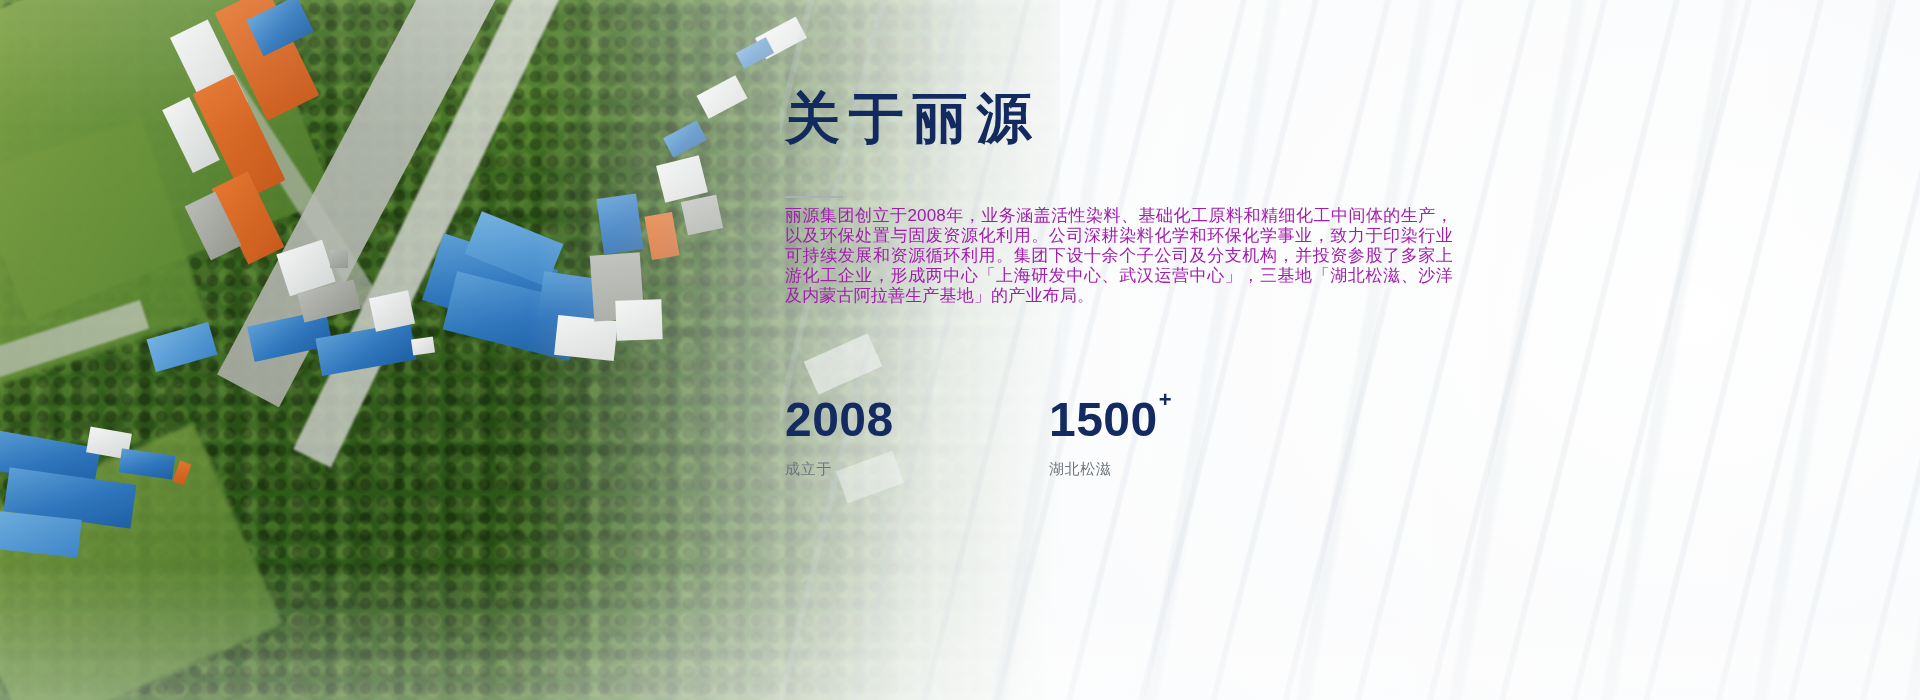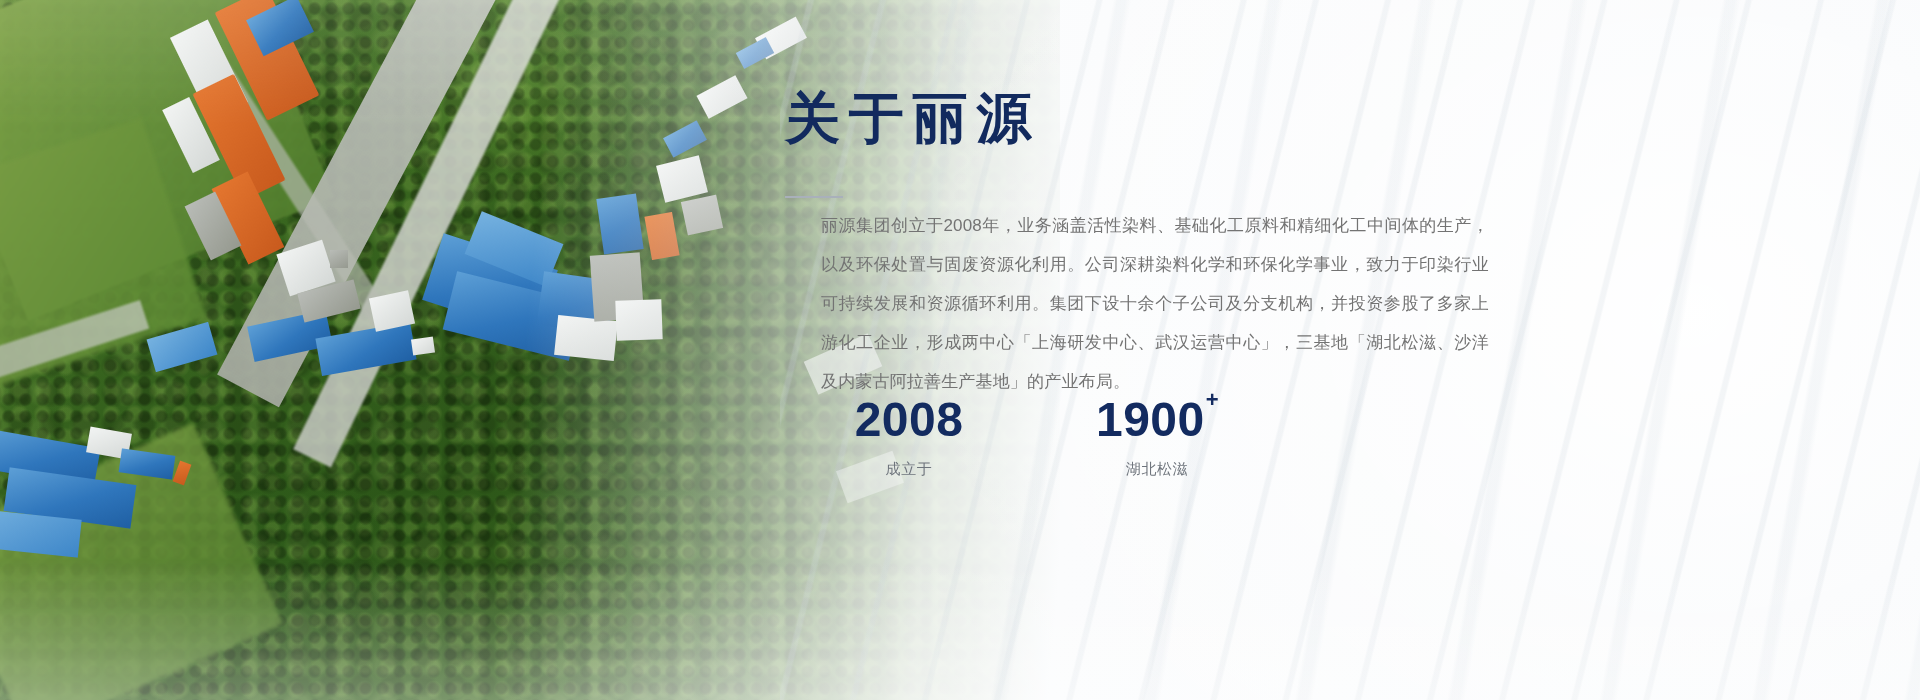--- a/index.html
+++ b/index.html
@@ -148,26 +148,26 @@
     font-size:55px; line-height:1.1; font-weight:700;
     color:#122a5e; letter-spacing:.16em;
     white-space:nowrap;
   }
   #divider {
     position:absolute; left:0; top:196px;
     width:58px; height:2px; background:#a9b0bb;
   }
   #about-paragraph {
     position:absolute; left:0; top:206px; width:668px;
-    font-size:17px; line-height:39px; color:#737373;
-    letter-spacing:.01em; text-align:justify;margin-left:36px;
+    font-size:17px; line-height:20px; color:#a21caf;
+    letter-spacing:.01em; text-align:justify;
   }
   #stats {
     position:absolute; left:0; top:396px;
-    display:flex; gap:0;text-align:center;
+    display:flex; gap:16px;
   }
   .stat { width:248px; }
   .stat-value {
     font-size:48px; font-weight:700; color:#132b60;
     line-height:1; letter-spacing:.01em; white-space:nowrap;
   }
   .stat-sup {
     font-size:22px; font-weight:700; vertical-align:super;
     position:relative; top:-12px; left:1px;
   }
@@ -257,20 +257,20 @@
     <p id="about-paragraph">丽源集团创立于2008年，业务涵盖活性染料、基础化工原料和精细化工中间体的生产，以及环保处置与固废资源化利用。公司深耕染料化学和环保化学事业，致力于印染行业可持续发展和资源循环利用。集团下设十余个子公司及分支机构，并投资参股了多家上游化工企业，形成两中心「上海研发中心、武汉运营中心」，三基地「湖北松滋、沙洋及内蒙古阿拉善生产基地」的产业布局。</p>
 
     <div id="stats">
 
       <div class="stat">
         <div class="stat-value"><span>2008</span><span class="stat-sup"></span></div>
         <div class="stat-label">成立于</div>
       </div>
 
       <div class="stat">
-        <div class="stat-value"><span>1900</span><span class="stat-sup">+</span></div>
+        <div class="stat-value"><span>1500</span><span class="stat-sup">+</span></div>
         <div class="stat-label">湖北松滋</div>
       </div>
 
 
     </div>
   </div>
 </div>
 
 </body></html>

